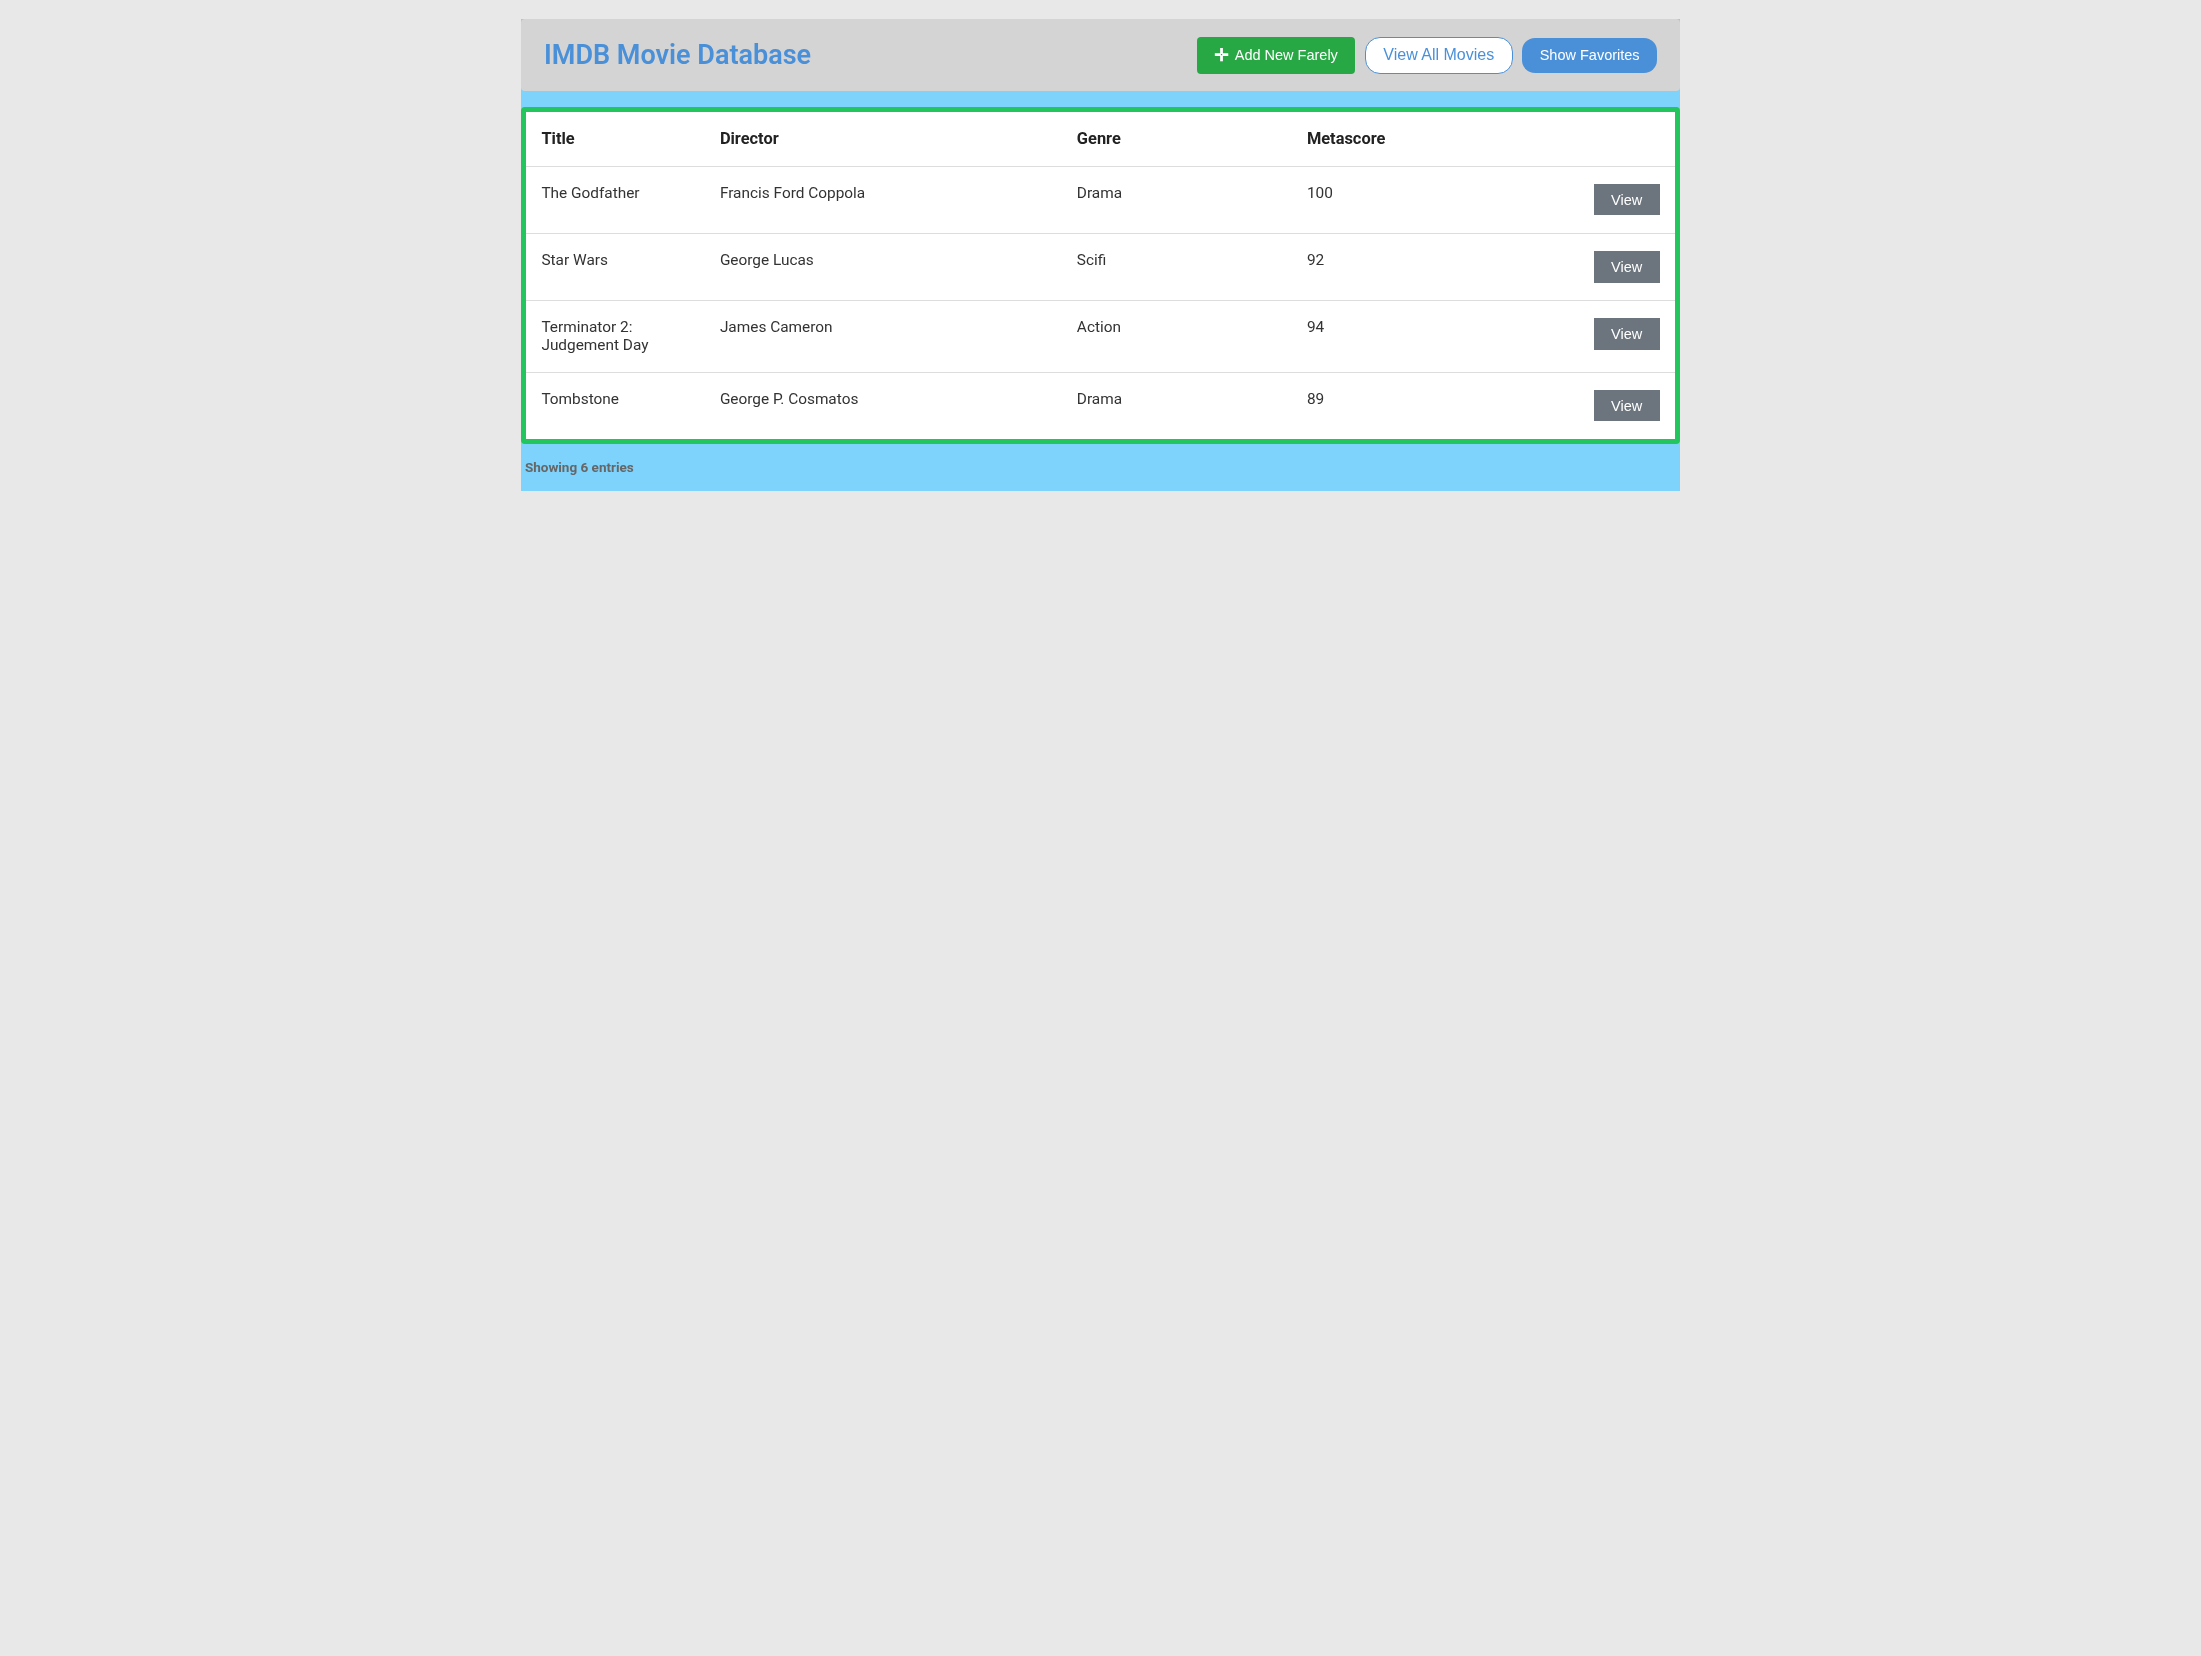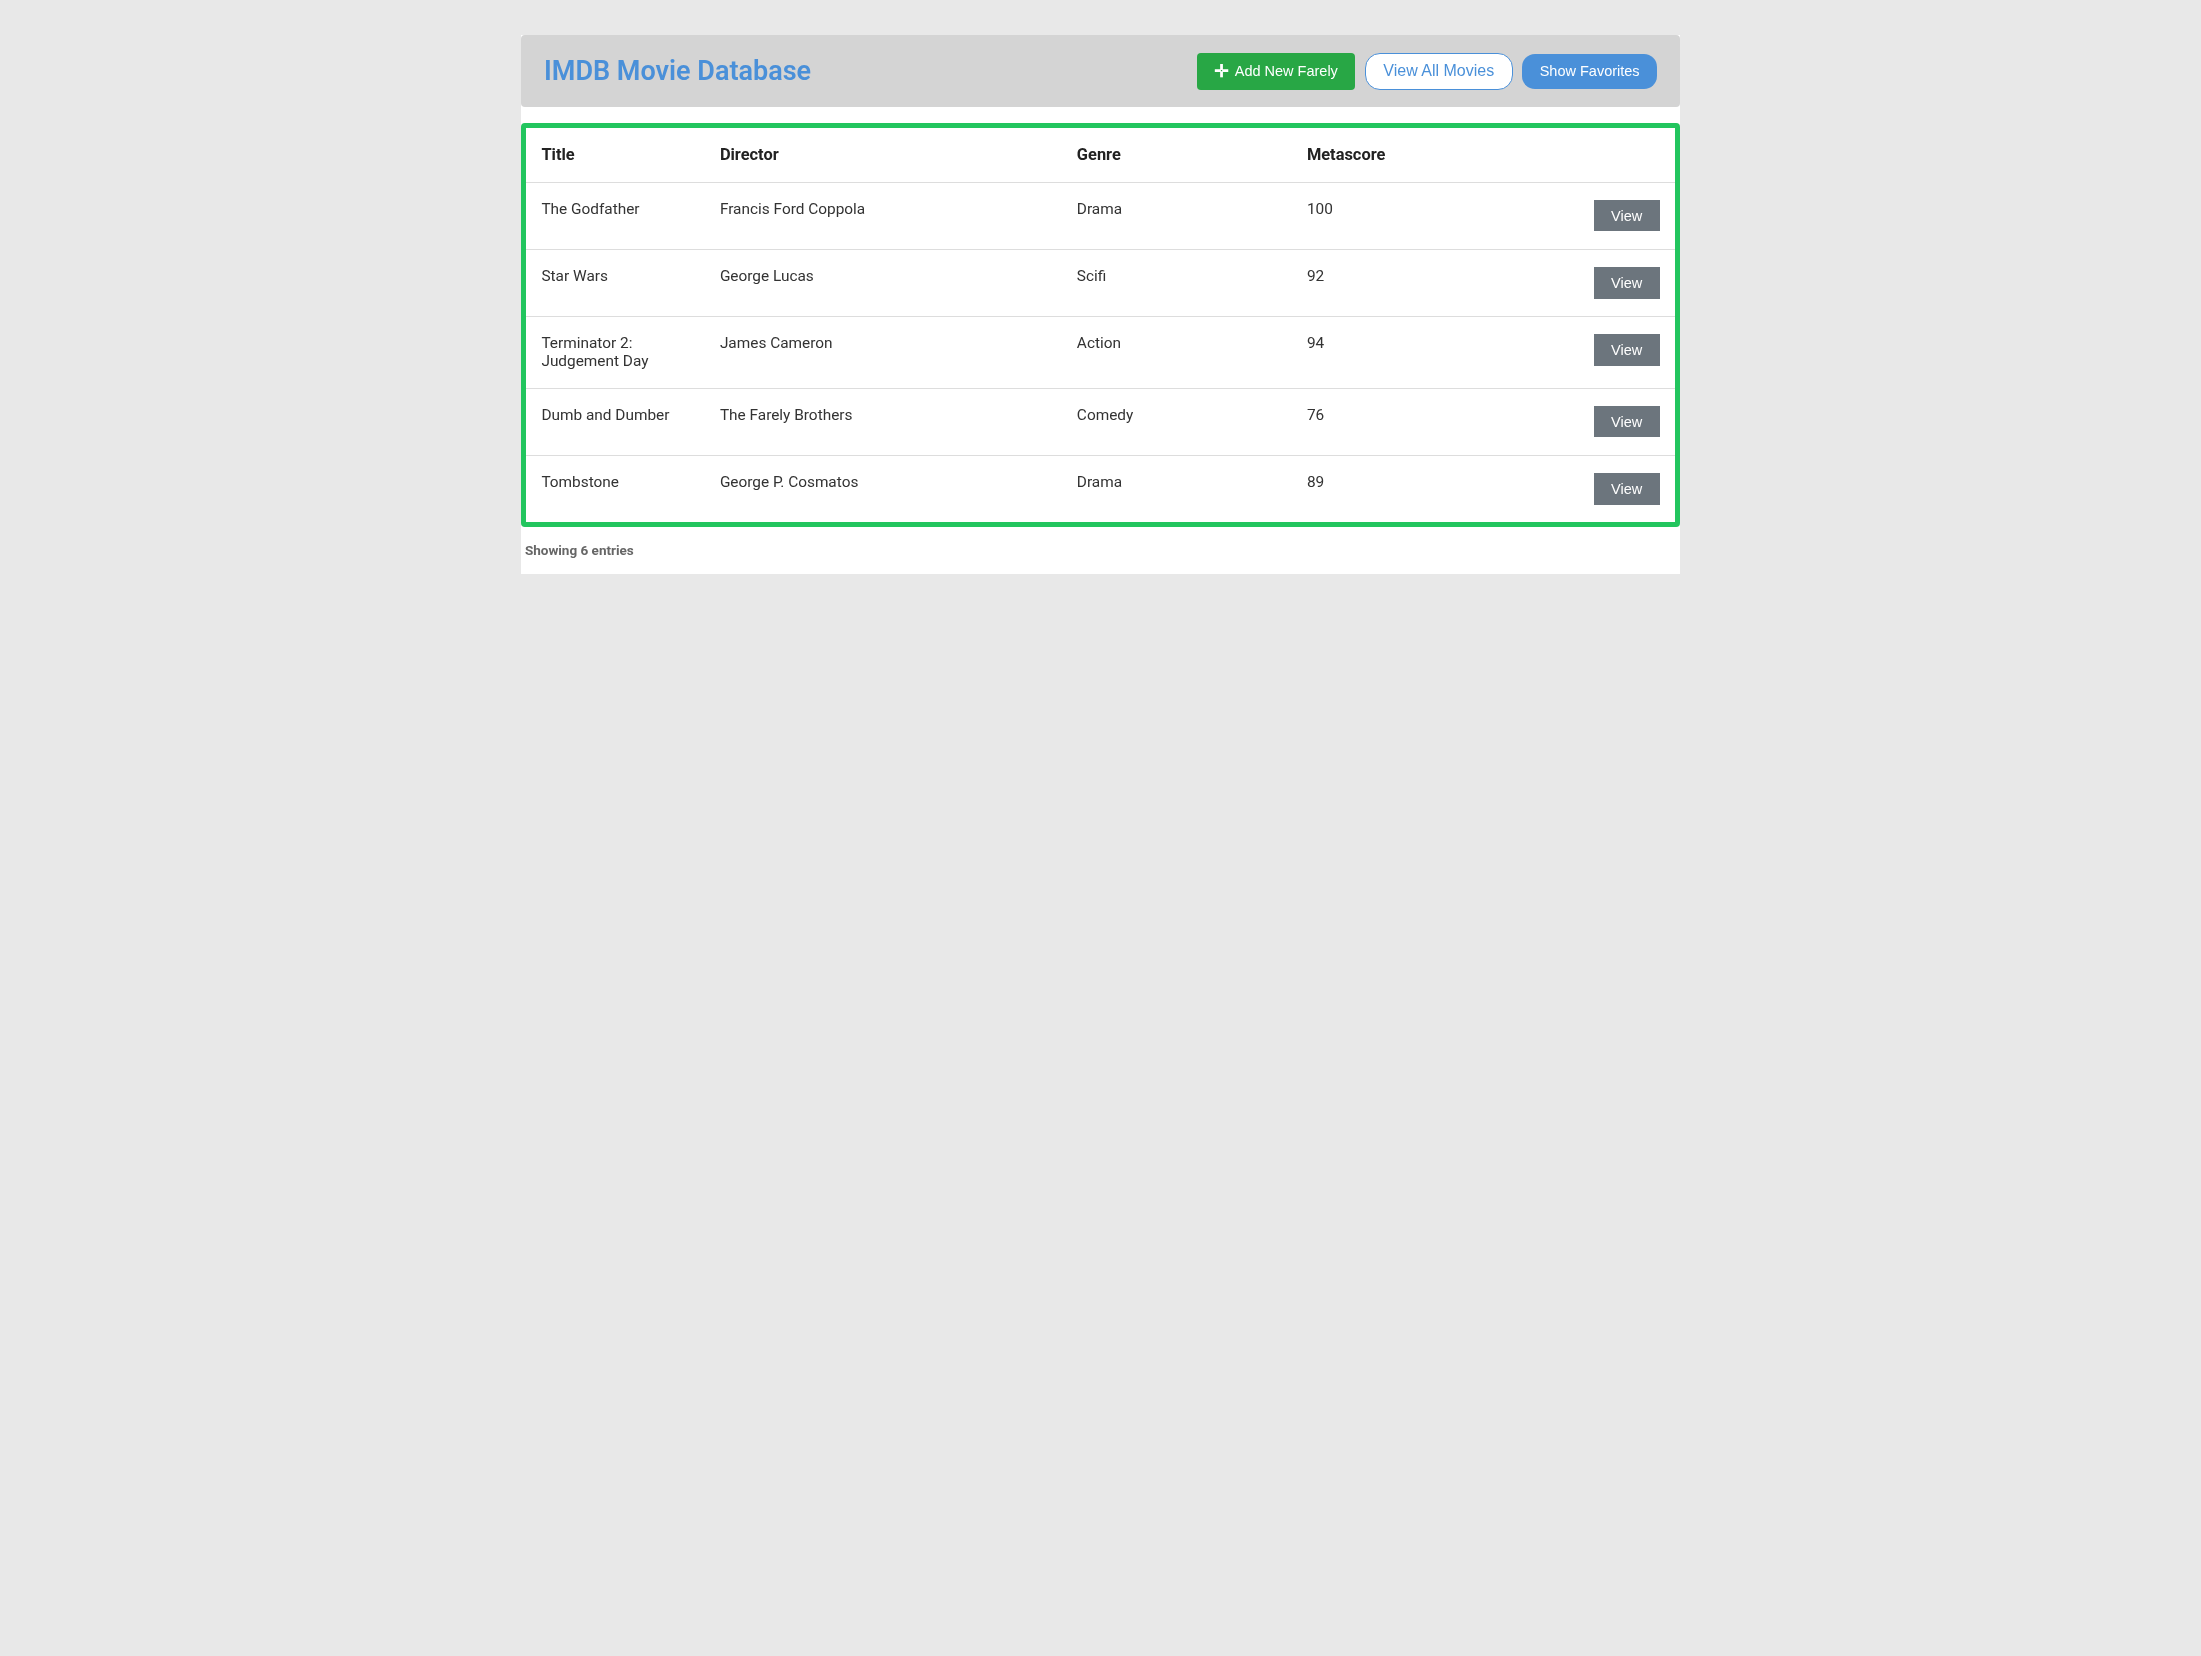--- a/index.html
+++ b/index.html
@@ -12,22 +12,22 @@
       background-color: #e8e8e8;
       font-family: -apple-system, BlinkMacSystemFont, 'Segoe UI', Roboto, sans-serif;
       font-size: 15.4px;
       color: #333;
       min-height: 100vh;
       padding: 19.3px;
     }
 
     .app-container {
       max-width: 1159px;
-      margin: 16px auto;
-      background-color: #ffffff;
+      margin: 0 auto;
+      background-color: #7dd3fc;
     }
 
     
     .header {
       background-color: #d4d4d4;
       padding: 17.4px 23px;
       display: flex;
       align-items: center;
       justify-content: space-between;
       margin-bottom: 15.4px;
@@ -213,27 +213,20 @@
             <td class="col-actions"><button class="btn-view">View</button></td>
           </tr>
           <tr>
             <td class="col-title">Terminator 2: Judgement Day</td>
             <td class="col-director">James Cameron</td>
             <td class="col-genre">Action</td>
             <td class="col-metascore">94</td>
             <td class="col-actions"><button class="btn-view">View</button></td>
           </tr>
           <tr>
-            <td class="col-title">Dumb and Dumber</td>
-            <td class="col-director">The Farely Brothers</td>
-            <td class="col-genre">Comedy</td>
-            <td class="col-metascore">76</td>
-            <td class="col-actions"><button class="btn-view">View</button></td>
-          </tr>
-          <tr>
             <td class="col-title">Tombstone</td>
             <td class="col-director">George P. Cosmatos</td>
             <td class="col-genre">Drama</td>
             <td class="col-metascore">89</td>
             <td class="col-actions"><button class="btn-view">View</button></td>
           </tr>
         </tbody>
     </table>
   </div>
 

